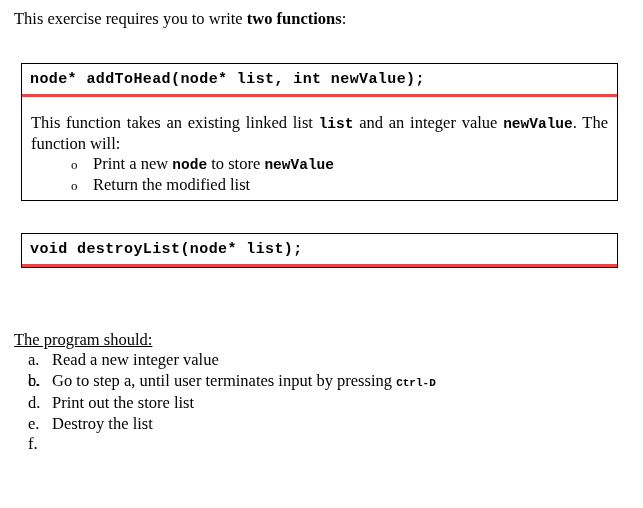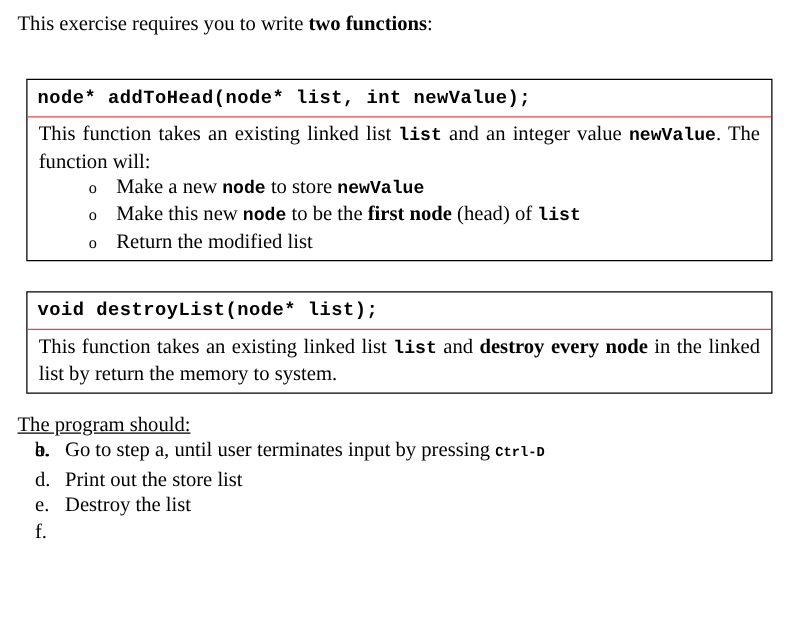--- a/index.html
+++ b/index.html
@@ -48,34 +48,35 @@
     width: 597px;
     border: 1px solid #000000;
     box-sizing: border-box;
     background: #ffffff;
   }
   #box-addtohead { top: 63px; }
   #box-destroylist { top: 233px; }
 
   .fnbox-sig {
     padding: 5px 8px 6px 8px;
-    border-bottom: 1px solid #ef4444;
+    border-bottom: 3px solid #ef4444;
   }
   .fnbox-sig .mono {
     font-size: 15px;
     letter-spacing: 0.4px;
   }
   .fnbox-body {
     padding: 3px 9px 5px 9px;
     font-size: 16.5px;
     line-height: 20px;
   }
   .justify {
     text-align: justify;
     text-align-last: left;
+    margin-top: 13px;
   }
   .fnbox-body .mono { font-size: 14.5px; }
 
   
   ul.olist {
     list-style: none;
     margin: 0;
     padding: 0;
   }
   ul.olist > li {
@@ -162,43 +163,37 @@
 
   <div class="fnbox" id="box-addtohead">
     <div class="fnbox-sig">
       <span class="mono">node* addToHead(node* list, int newValue);</span>
     </div>
     <div class="fnbox-body">
       <div class="justify">
         <span>This function takes an existing linked list </span><span class="mono">list</span><span> and an integer value </span><span class="mono">newValue</span><span>. The function will:</span>
       </div>
       <ul class="olist">
-        <li><span>Make a new </span><span class="mono">node</span><span> to store </span><span class="mono">newValue</span></li>
-        <li><span>Make this new </span><span class="mono">node</span><span> to be the </span><span class="b">first node</span><span> (head) of </span><span class="mono">list</span></li>
+        <li><span>Print a new </span><span class="mono">node</span><span> to store </span><span class="mono">newValue</span></li>
         <li><span>Return the modified list</span></li>
       </ul>
     </div>
   </div>
 
   <div class="fnbox" id="box-destroylist">
     <div class="fnbox-sig">
       <span class="mono">void destroyList(node* list);</span>
     </div>
-    <div class="fnbox-body">
-      <div class="justify">
-        <span>This function takes an existing linked list </span><span class="mono">list</span><span> and </span><span class="b">destroy every node</span><span> in the linked list by return the memory to system.</span>
-      </div>
-    </div>
   </div>
 
   <div class="program-head">The program should:</div>
 
   <ol class="steps">
     <li>
-      <span class="lbl">a.</span>
+      <span class="lbl">a.</span><span>Read a new integer value</span>
     </li>
     <li>
       <span class="lbl">b.</span>
     </li>
     <li>
       <span class="lbl">c.</span><span>Go to step a, until user terminates input by pressing </span><span class="mono">Ctrl-D</span>
     </li>
     <li>
       <span class="lbl">d.</span><span>Print out the store list</span>
     </li>

